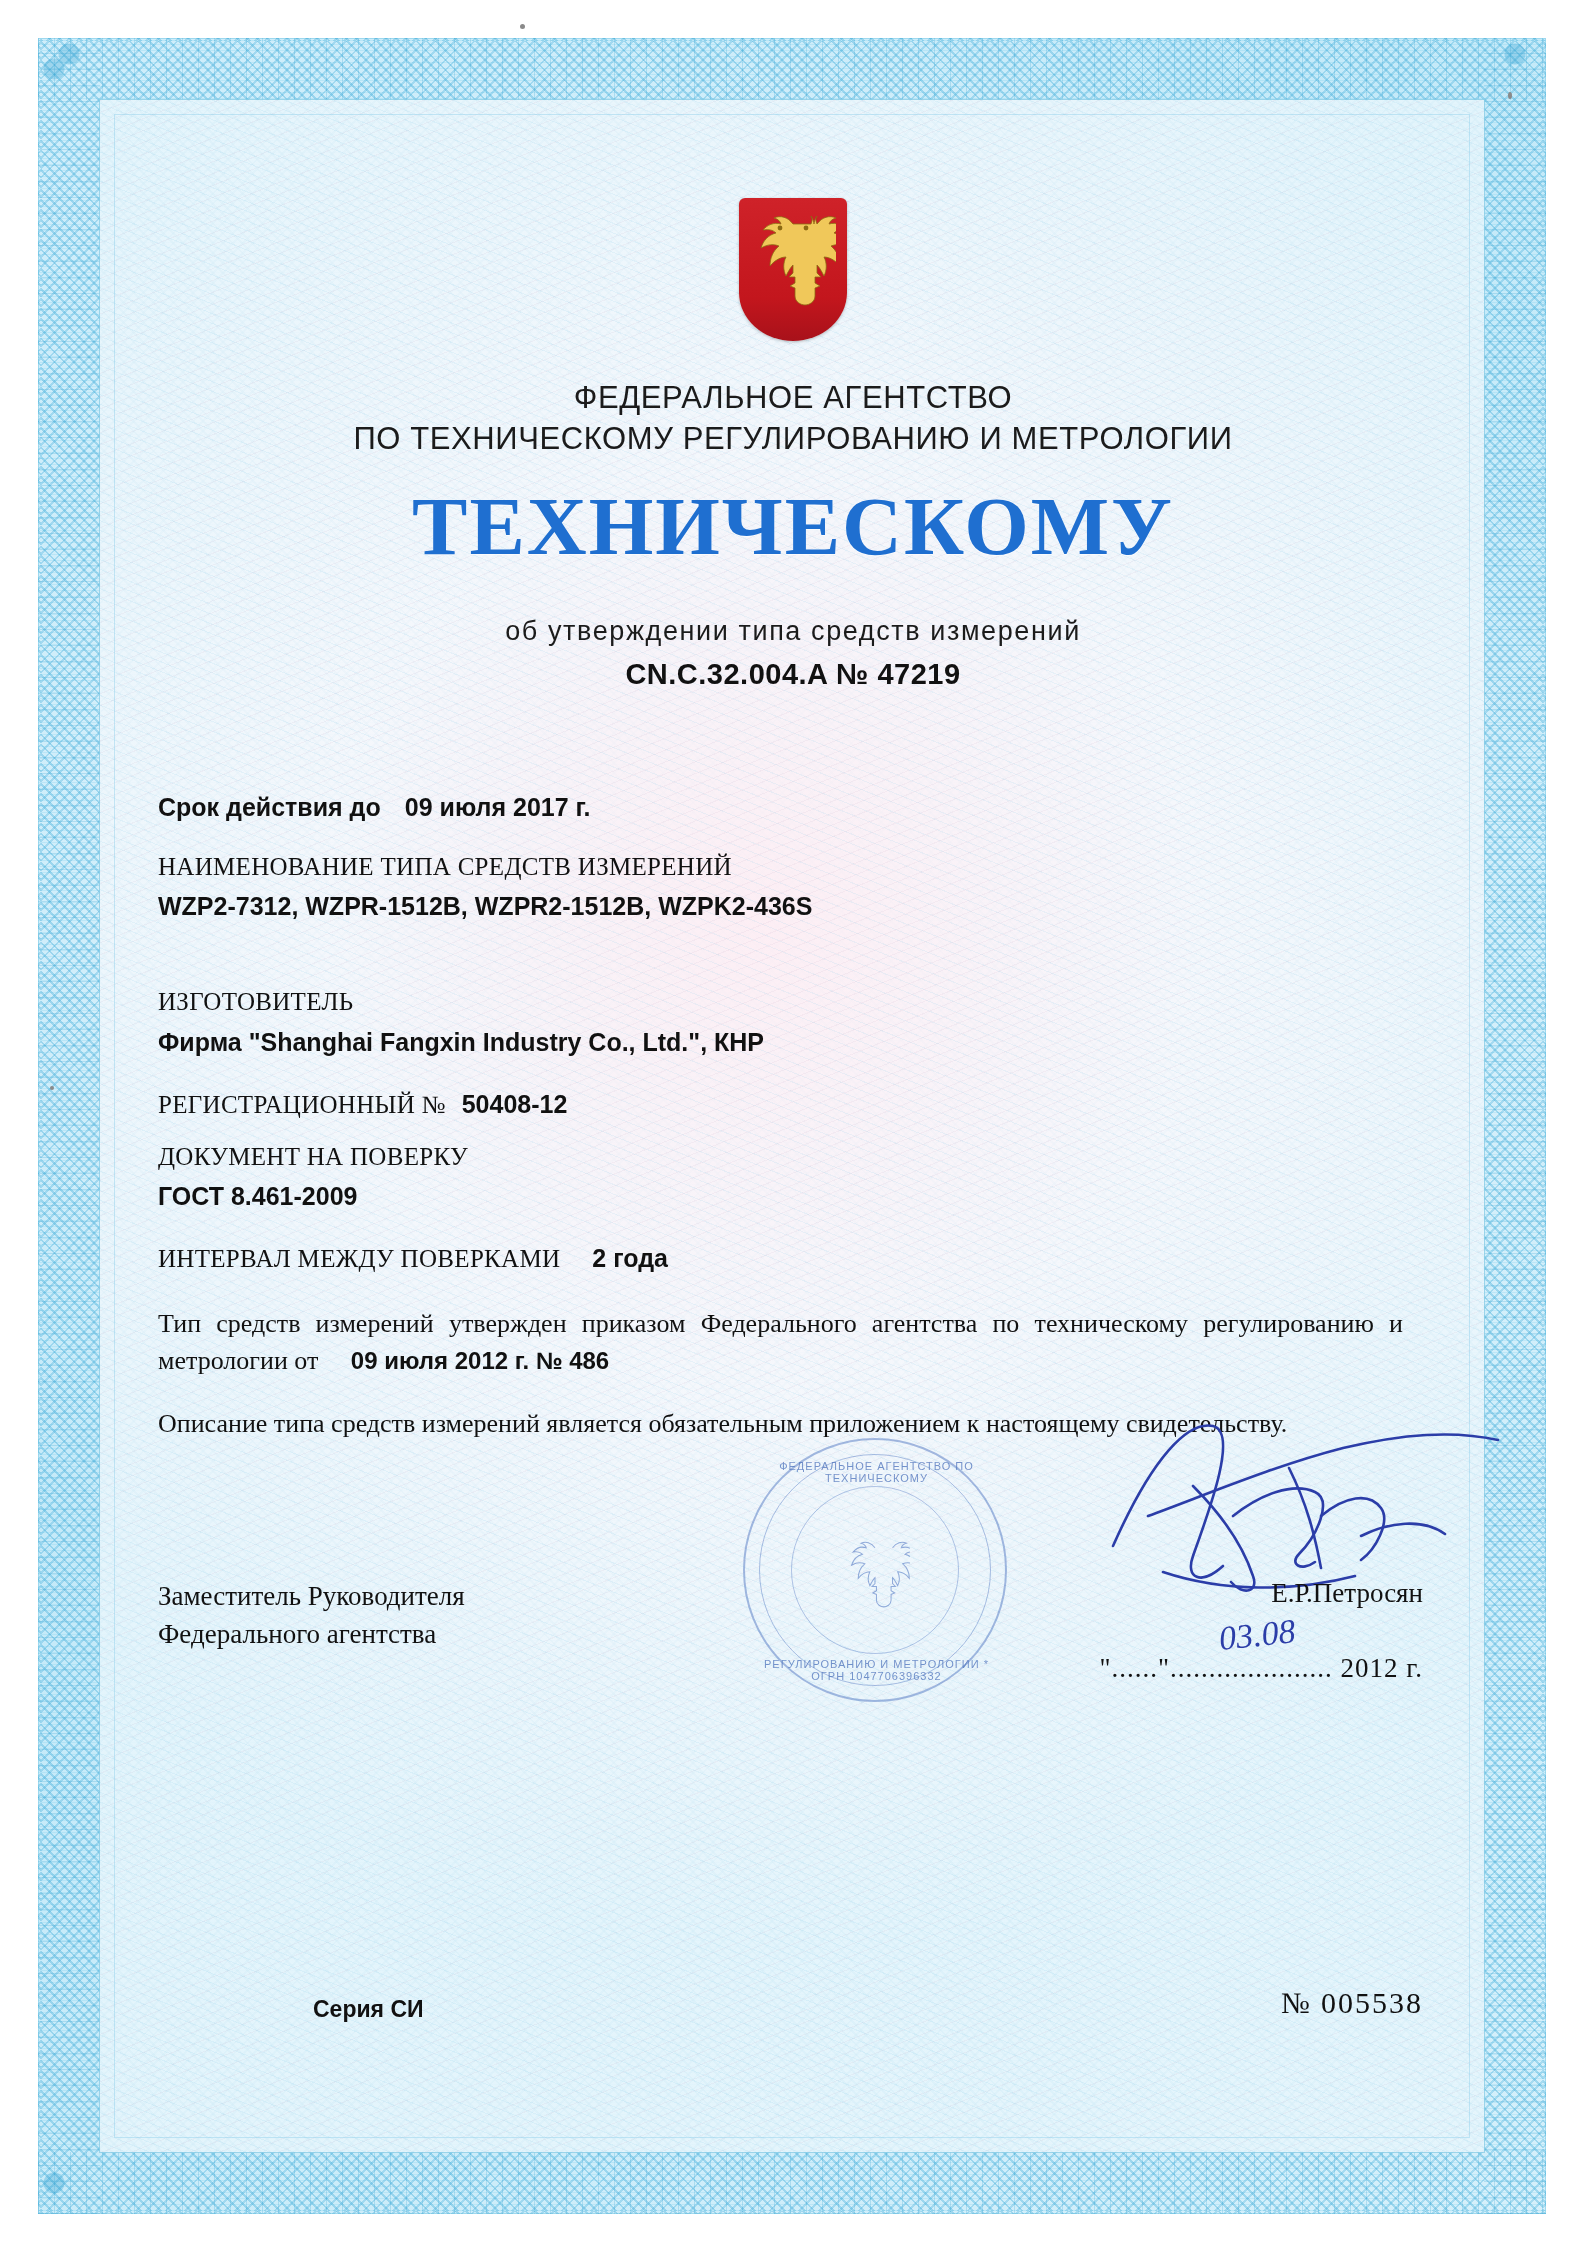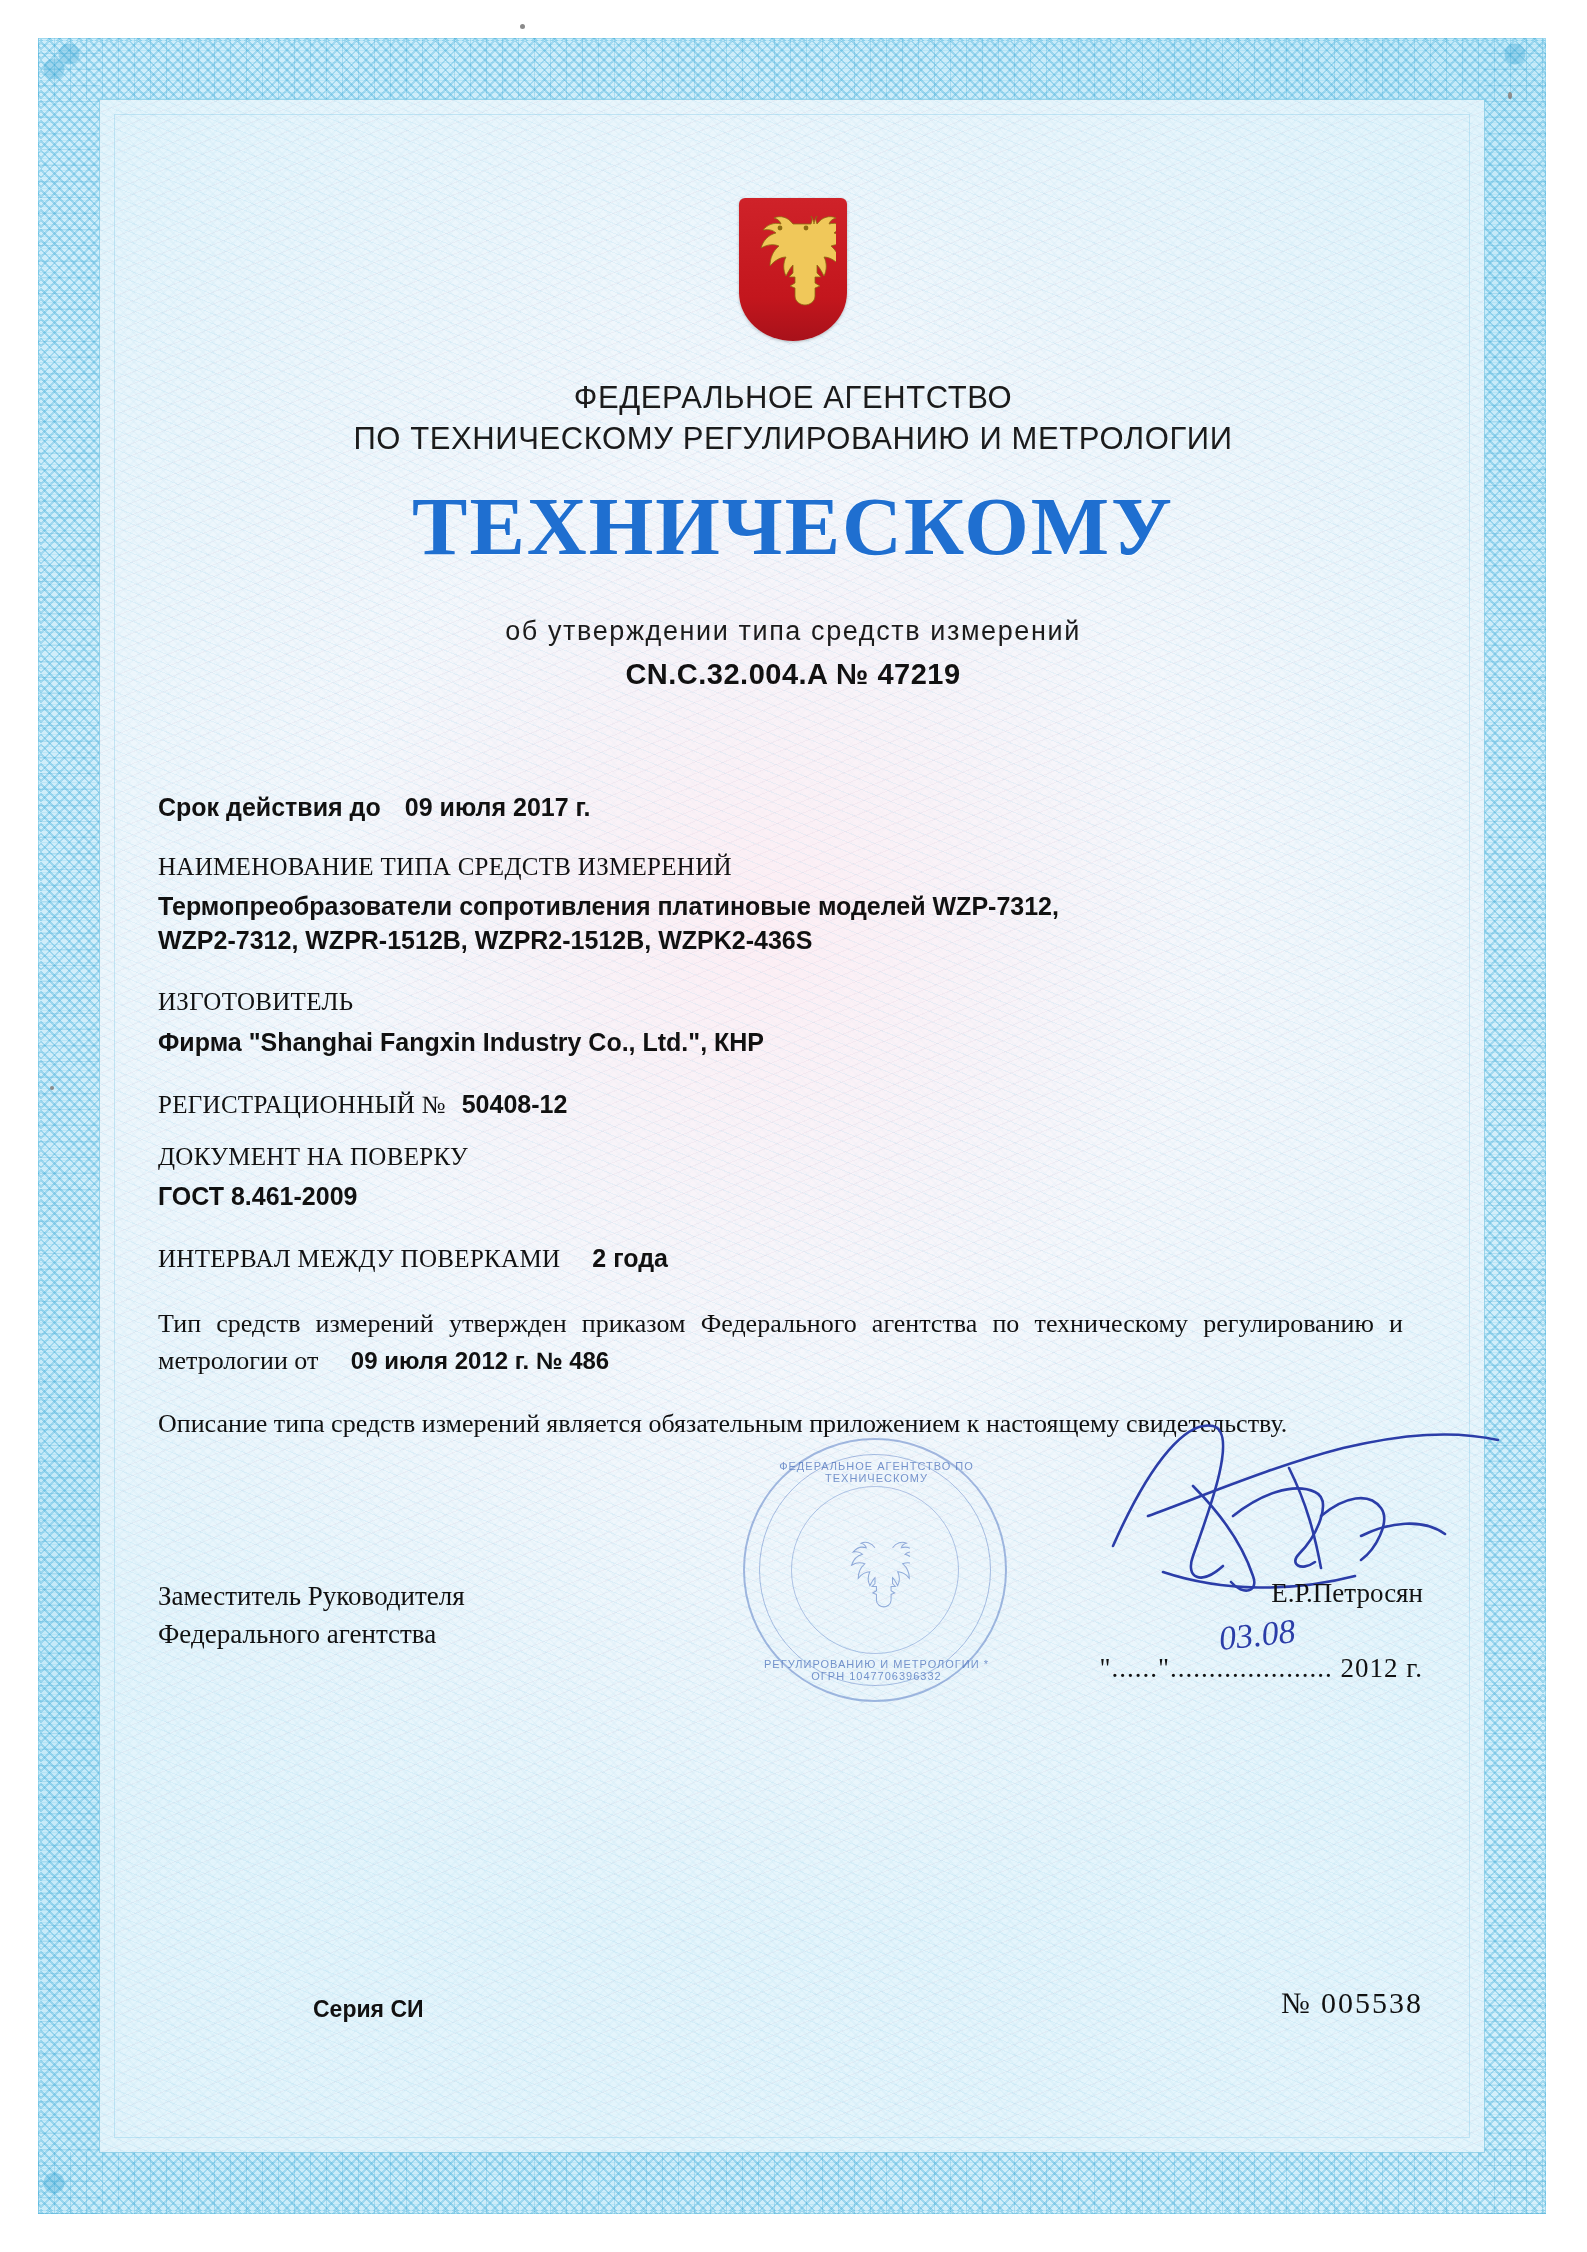--- a/index.html
+++ b/index.html
@@ -372,21 +372,20 @@
 
       <div class="field" style="top:645px;">
         <span class="lbl-sans-bold">Срок действия до</span>
         <span class="lbl-sans-bold" style="margin-left:20px;">09 июля 2017 г.</span>
       </div>
 
       <div class="field" style="top:705px;">
         <span class="lbl-serif">НАИМЕНОВАНИЕ ТИПА СРЕДСТВ ИЗМЕРЕНИЙ</span>
       </div>
       <div class="field" style="top:742px;">
-        <div class="val-sans-bold">Термопреобразователи сопротивления платиновые моделей WZP-7312,</div>
         <div class="val-sans-bold">WZP2-7312, WZPR-1512B, WZPR2-1512B, WZPK2-436S</div>
       </div>
 
       <div class="field" style="top:840px;">
         <span class="lbl-serif">ИЗГОТОВИТЕЛЬ</span>
       </div>
       <div class="field" style="top:878px;">
         <span class="val-sans-bold">Фирма "Shanghai Fangxin Industry Co., Ltd.", КНР</span>
       </div>
 

